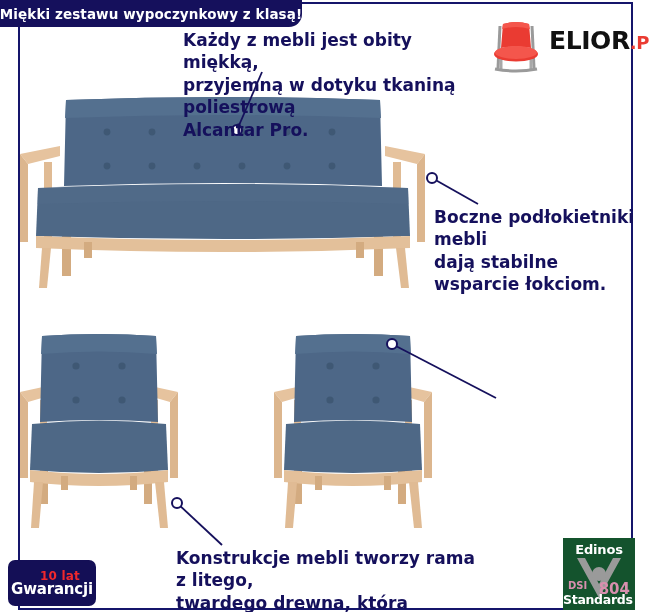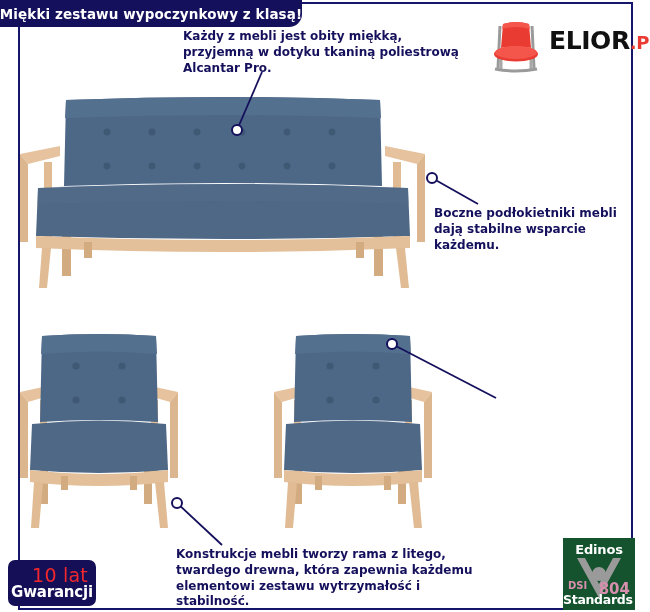--- a/index.html
+++ b/index.html
@@ -40,21 +40,21 @@
     position:absolute;left:62px;top:10px;
     font-size:25px;font-weight:bold;color:#111111;
     letter-spacing:-.4px;line-height:1;
   }
   .logo-text .pl{color:#ea3b32;font-size:18px;}
 
   
   .callout{
     position:absolute;
     color:#15105c;
-    font-size:12px;
+    font-size:17px;
     font-weight:bold;
     line-height:1.32;
     white-space:pre-line;
   }
 
   .marker{
     position:absolute;width:12px;height:12px;border-radius:50%;
     background:#ffffff;border:2.4px solid #15105c;
     box-sizing:border-box;
   }
@@ -62,21 +62,21 @@
   
   .furn{position:absolute;}
 
   
   .warranty{
     position:absolute;left:8px;top:560px;width:88px;height:46px;
     background:#140f56;border-radius:7px;
     display:flex;flex-direction:column;align-items:center;justify-content:center;
     line-height:1;
   }
-  .warranty .l1{color:#f0282d;font-size:19px;font-weight:normal;letter-spacing:.2px;margin-left:16px;}
+  .warranty .l1{color:#f0282d;font-size:12px;font-weight:bold;letter-spacing:.2px;margin-left:16px;}
   .warranty .l2{color:#ffffff;font-size:15px;font-weight:bold;margin-top:0;letter-spacing:-.2px;}
 
   
   .edinos{
     position:absolute;left:563px;top:538px;width:72px;height:72px;
     background:#14532d;
   }
   .ed-top{position:absolute;left:0;top:4px;width:72px;text-align:center;
     color:#ffffff;font-size:13px;font-weight:bold;letter-spacing:-.2px;}
   .ed-dsi{position:absolute;left:5px;top:42px;color:#d88fae;font-size:10px;font-weight:bold;}
@@ -226,21 +226,21 @@
   <div class="marker" style="left:231px;top:124px;"></div>
   <div class="marker" style="left:426px;top:172px;"></div>
   <div class="marker" style="left:386px;top:338px;"></div>
   <div class="marker" style="left:171px;top:497px;"></div>
 
   <div class="callout" style="left:183px;top:29px;width:290px;">Każdy z mebli jest obity miękką,
 przyjemną w dotyku tkaniną poliestrową
 Alcantar Pro.</div>
 
   <div class="callout" style="left:434px;top:206px;width:214px;">Boczne podłokietniki mebli
-dają stabilne wsparcie każdemu.</div>
+dają stabilne wsparcie łokciom.</div>
 
 
   <div class="callout" style="left:176px;top:547px;width:300px;">Konstrukcje mebli tworzy rama z litego,
 twardego drewna, która zapewnia każdemu
 elementowi zestawu wytrzymałość i
 stabilność.</div>
 
   <div class="warranty">
     <span class="l1">10 lat</span>
     <span class="l2">Gwarancji</span>

